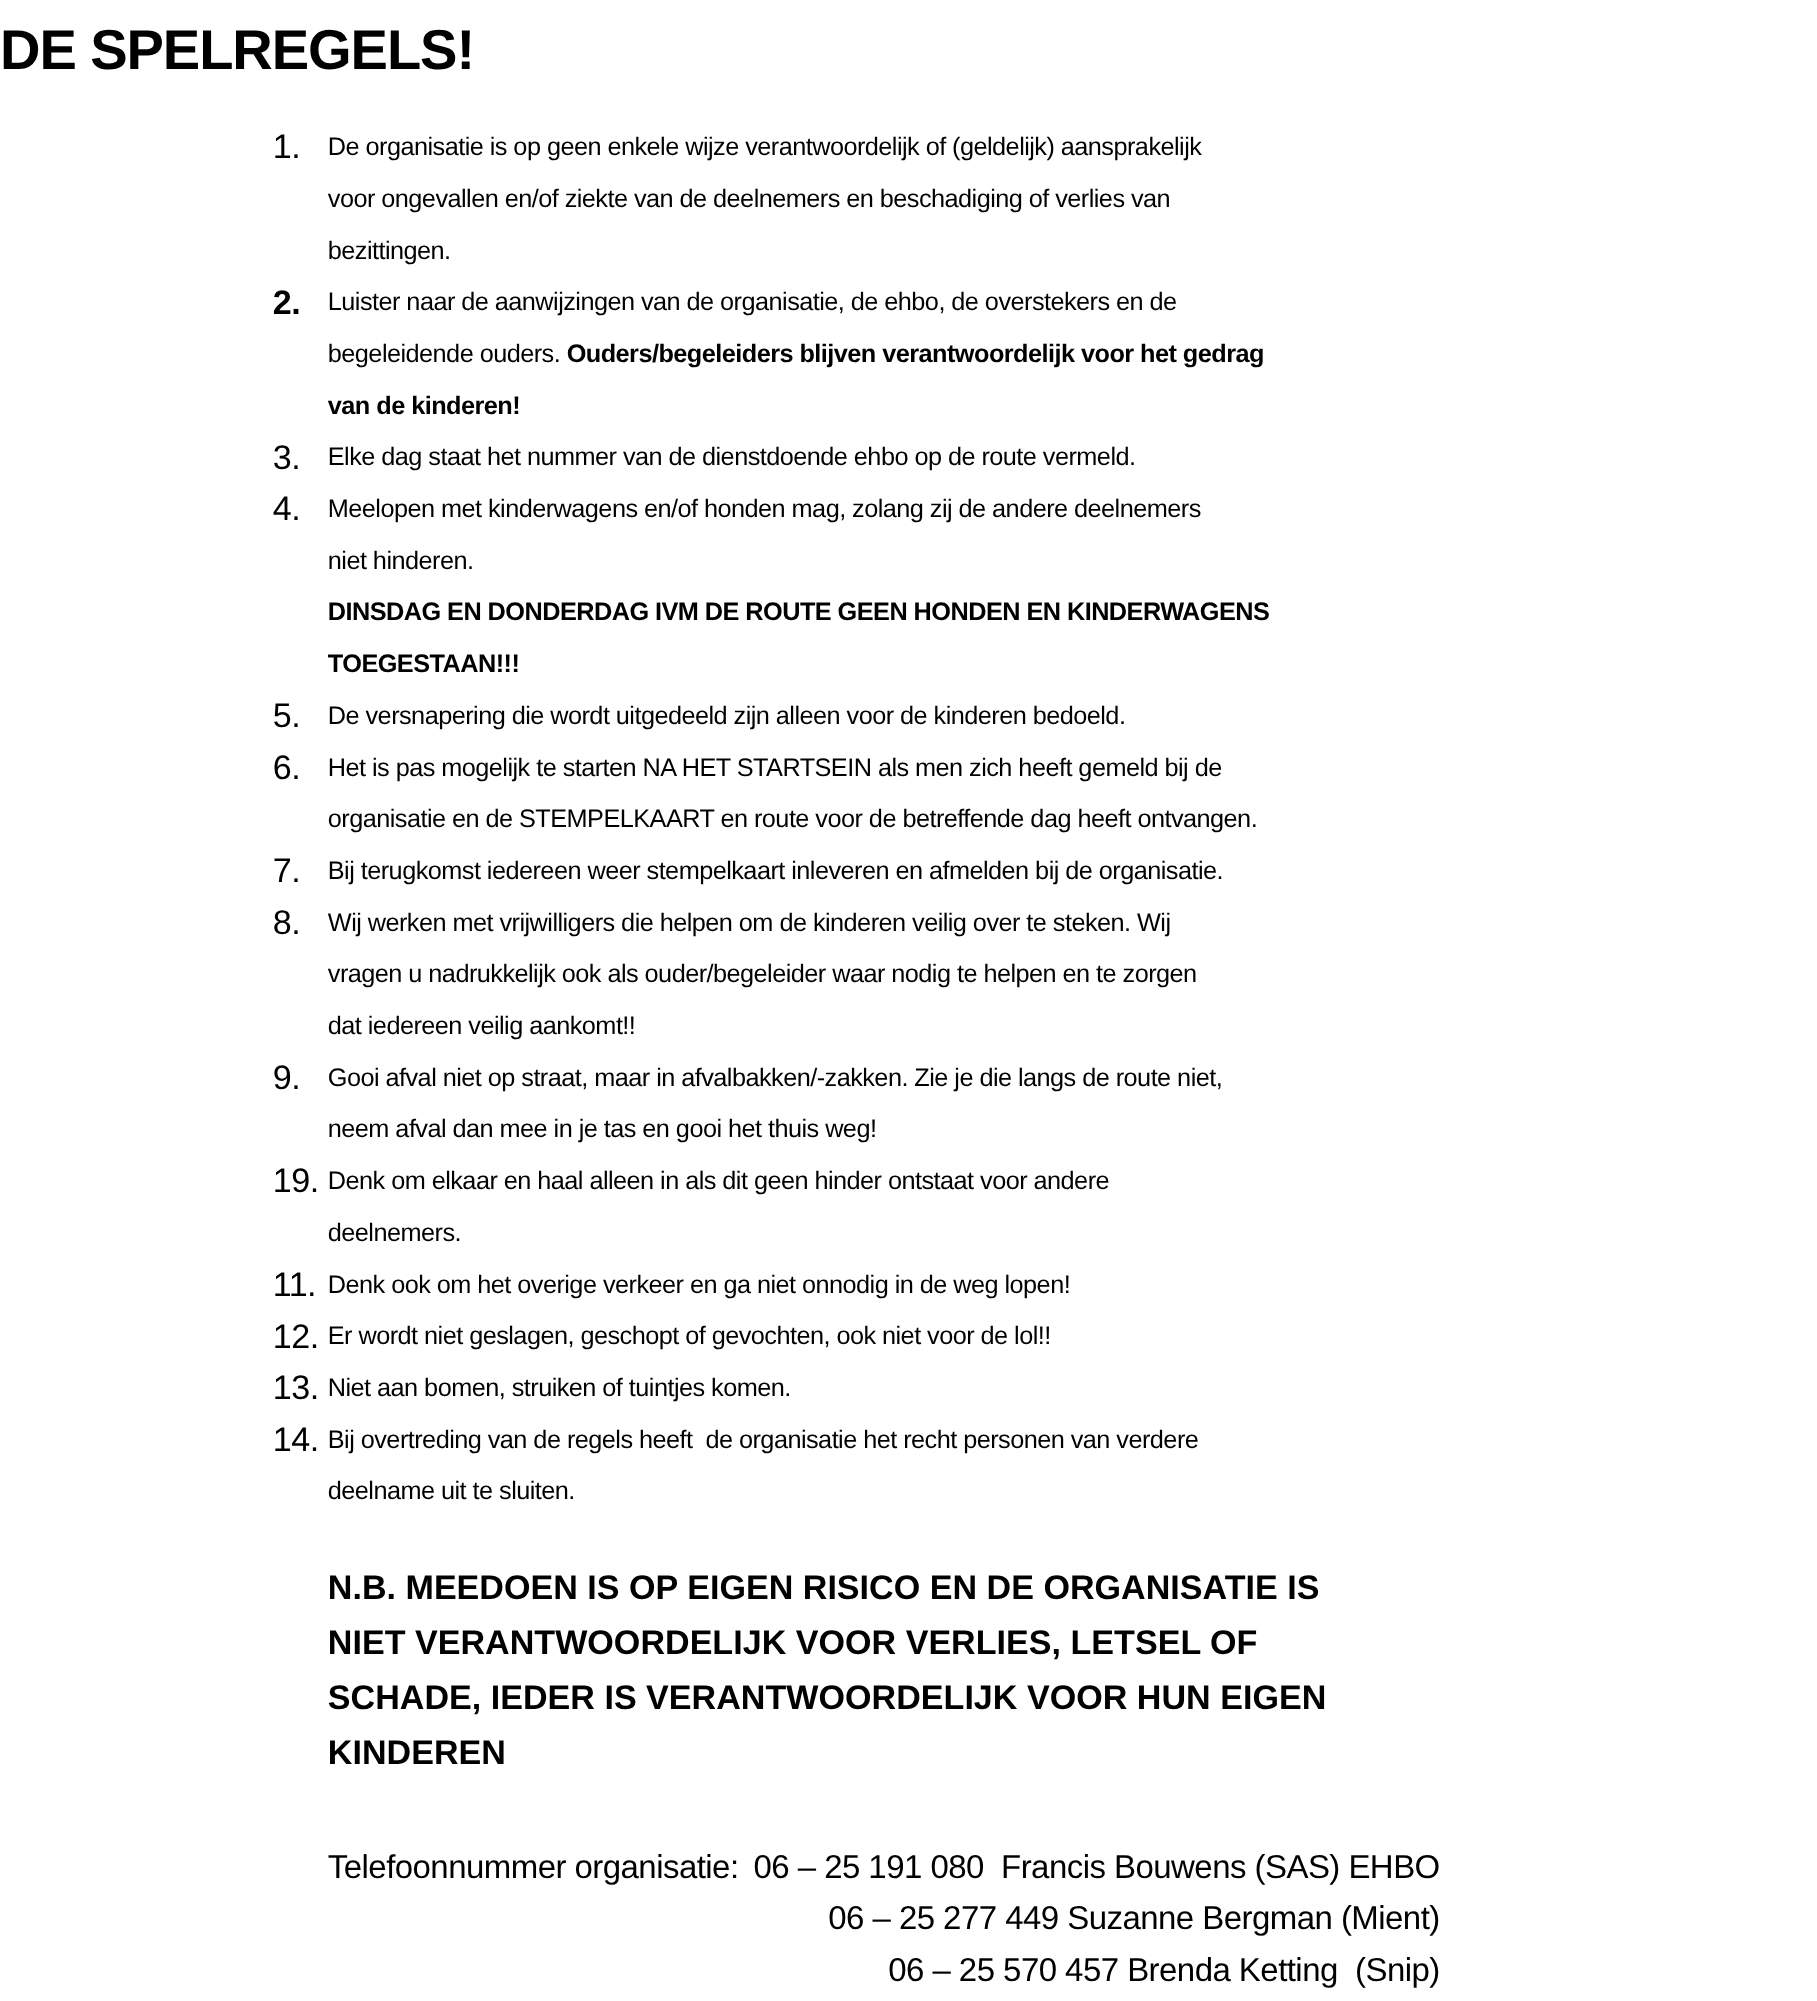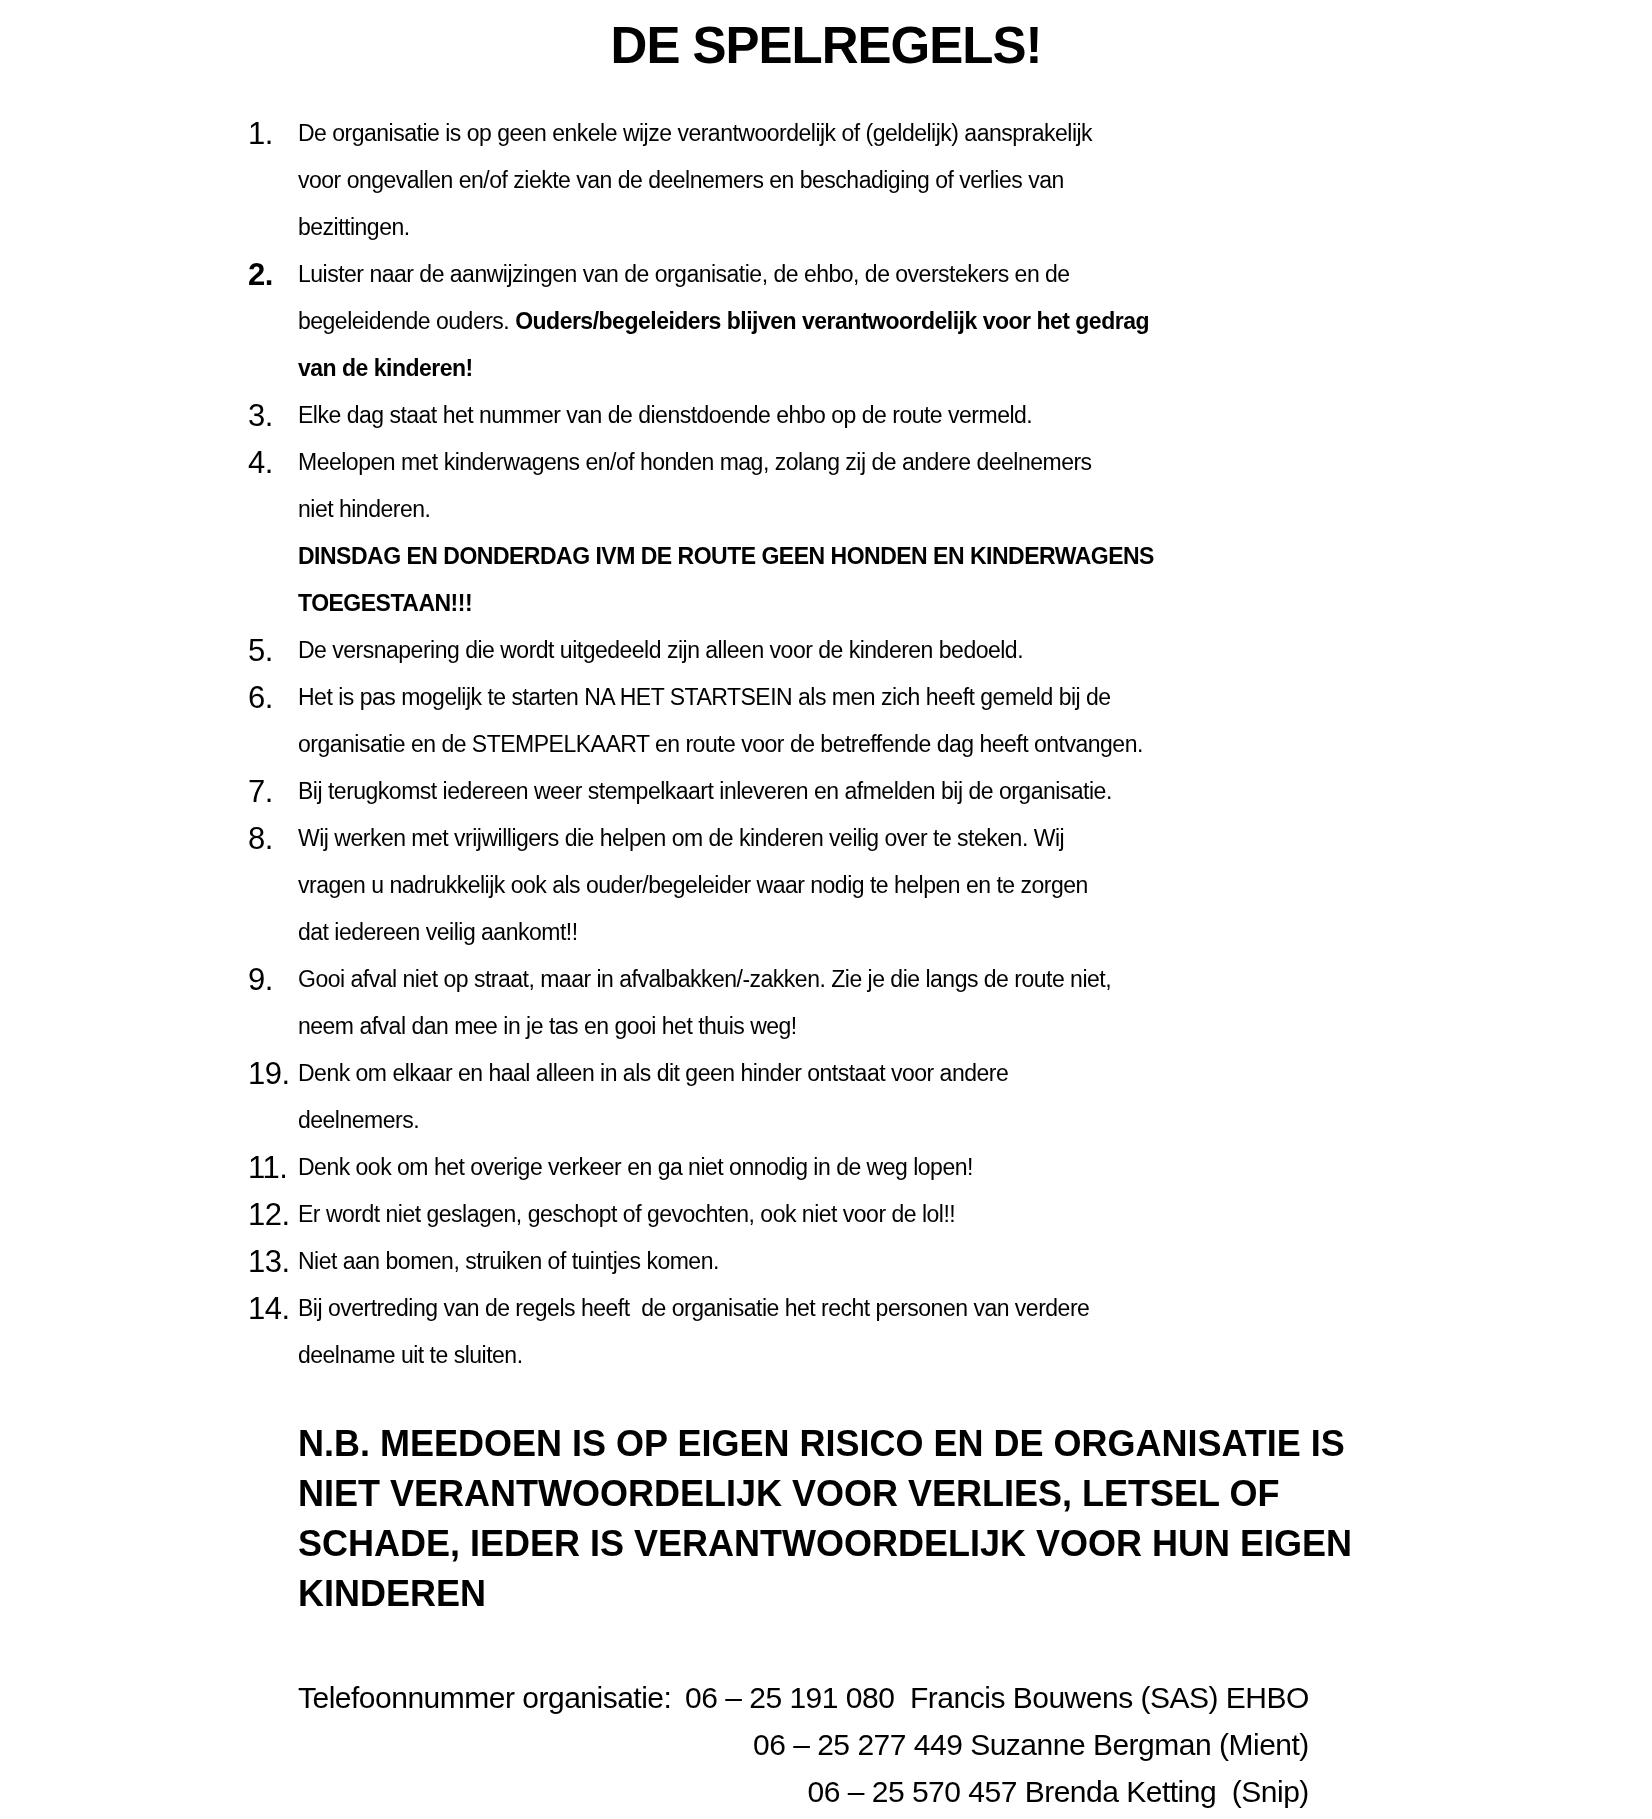--- a/index.html
+++ b/index.html
@@ -10,21 +10,21 @@
     background: #ffffff;
     color: #000000;
     font-family: "Liberation Sans", sans-serif;
     overflow: hidden;
   }
   .title {
     position: absolute;
     top: 16px; left: 0;
     width: 100%;
     margin: 0;
-    text-align: center;
+    text-align: left;
     font-size: 51px;
     line-height: 60px;
     font-weight: 700;
     letter-spacing: -1px;
     white-space: pre;
   }
   .rules { position: absolute; top: 110px; left: 248px; }
   .rule { display: flex; align-items: flex-start; }
   .num {
     flex: 0 0 50px;
@@ -37,21 +37,21 @@
     font-size: 23px;
     line-height: 47px;
     letter-spacing: -0.5px;
     white-space: pre;
   }
   .b { font-weight: 700; }
   .notice {
     position: absolute;
     top: 1419px; left: 298px;
     font-weight: 700;
-    font-size: 36px;
+    font-size: 31px;
     line-height: 50px;
   }
   .nline { white-space: pre; }
   .contacts {
     position: absolute;
     top: 1674px; left: 298px;
     display: flex;
     align-items: flex-start;
     font-size: 30px;
     line-height: 47px;

